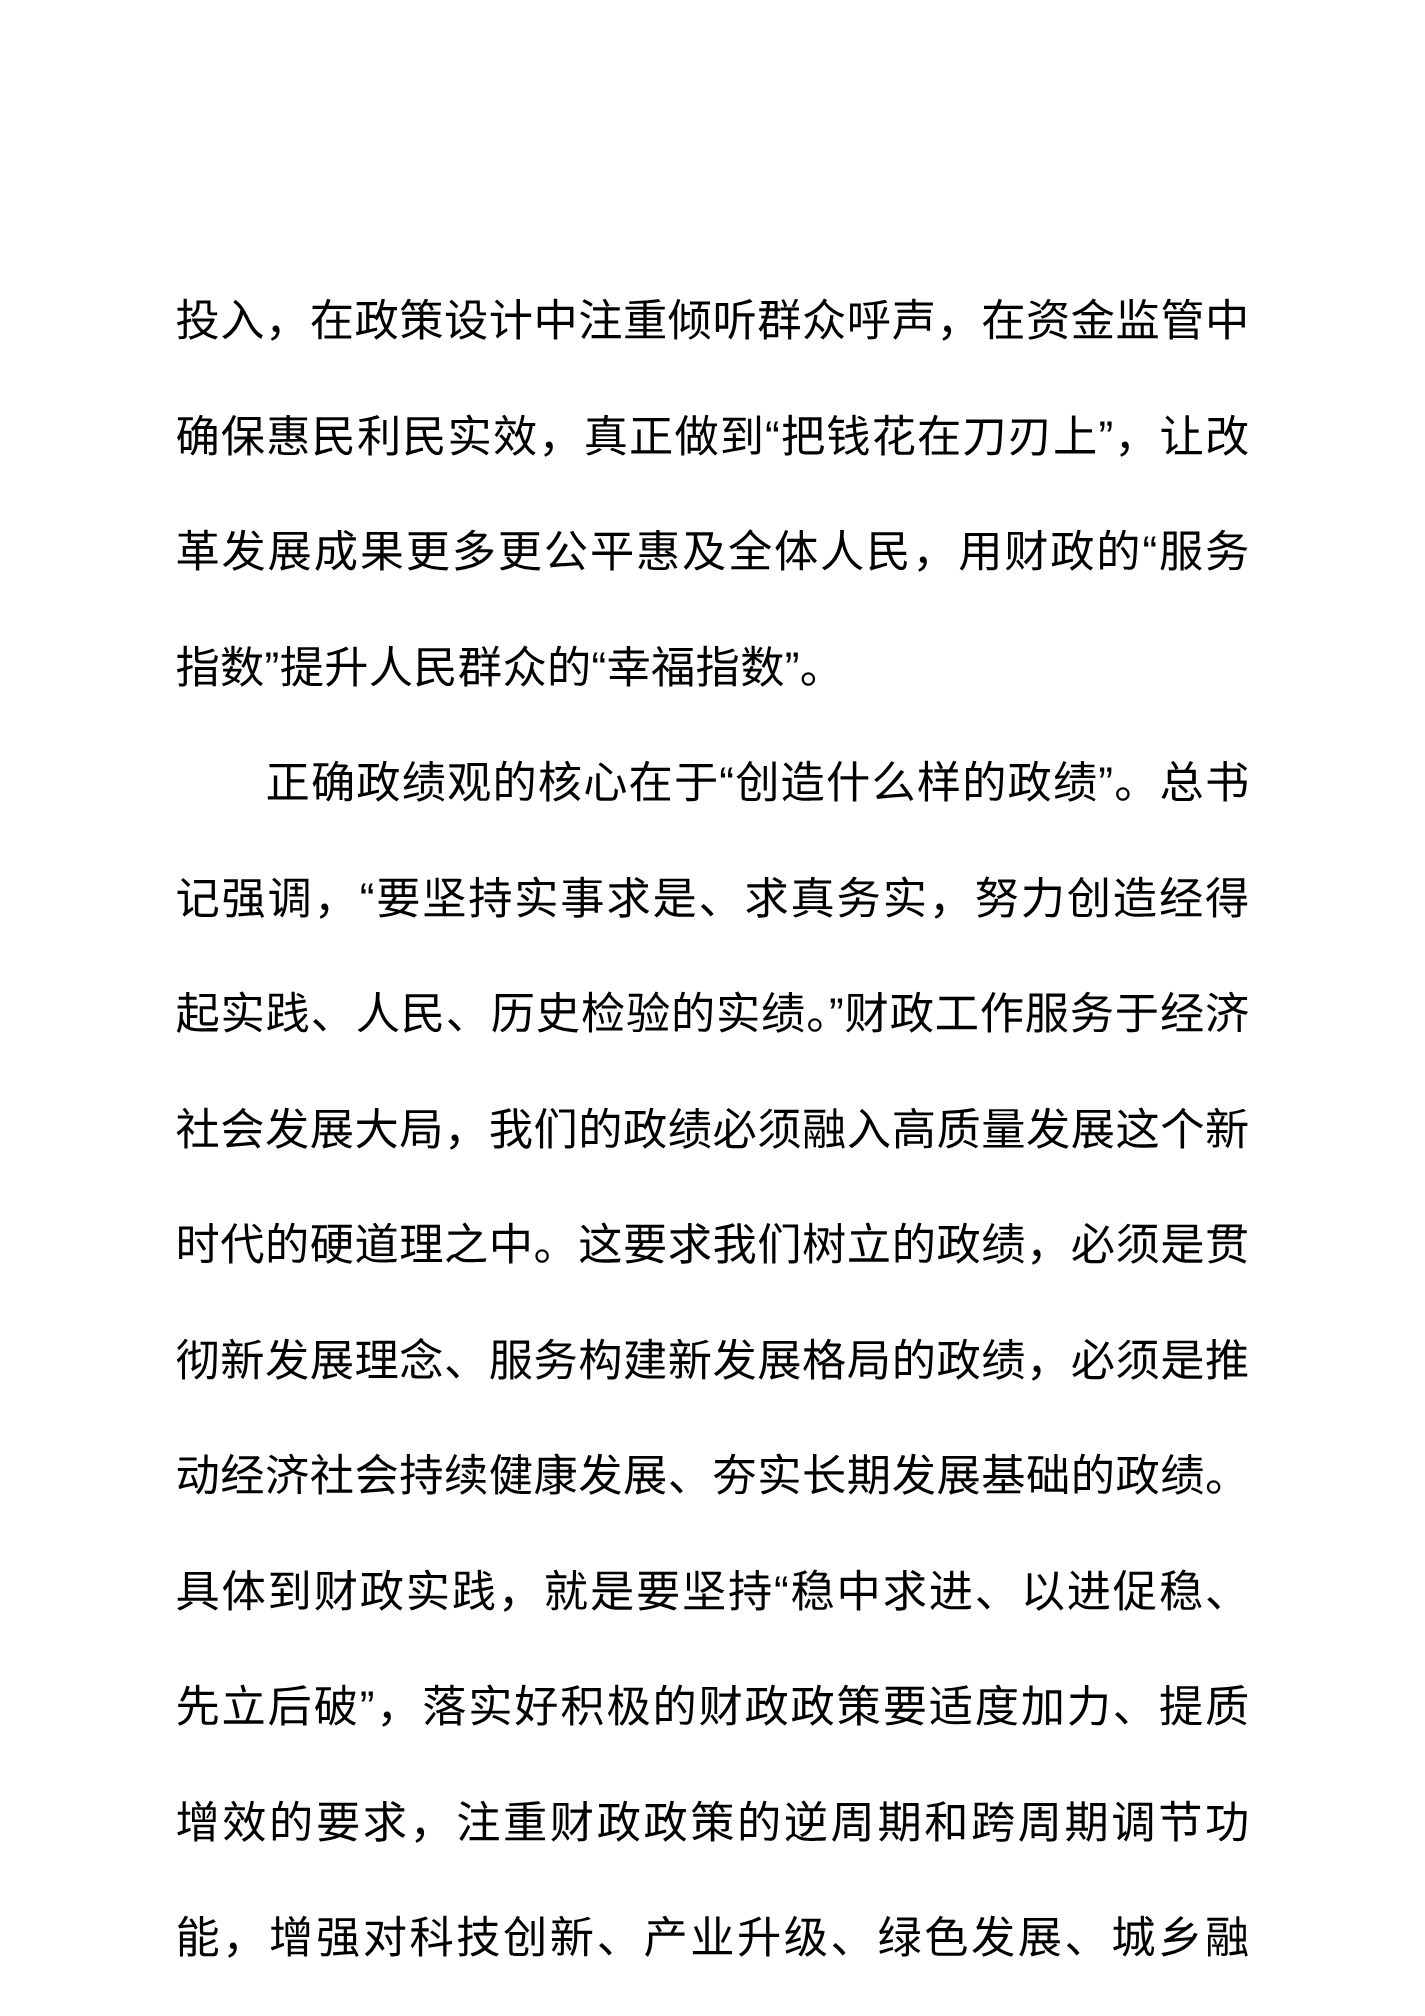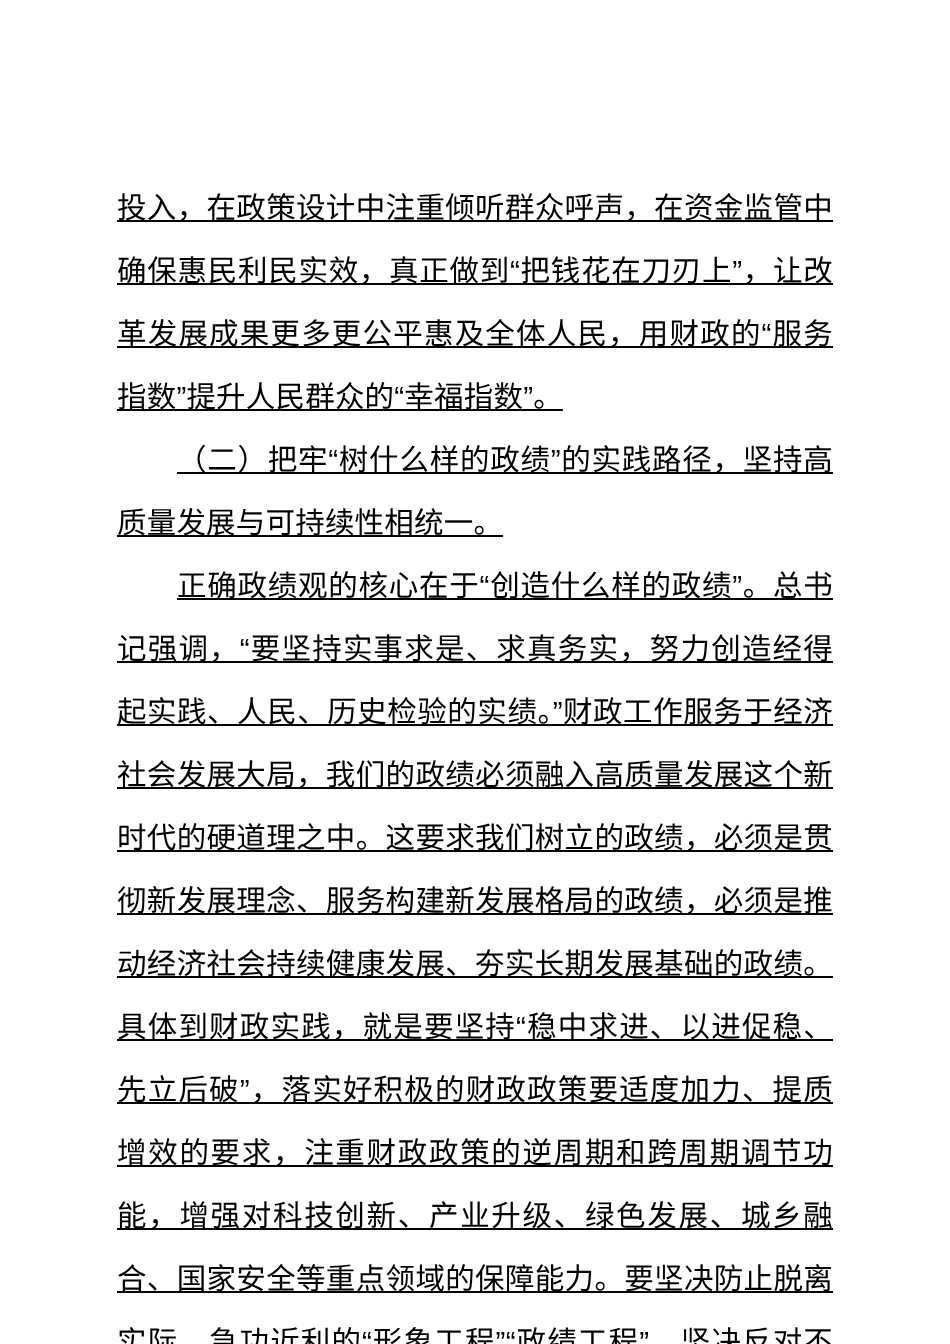--- a/index.html
+++ b/index.html
@@ -23,39 +23,37 @@
   .text-column {
     position: absolute;
     left: 117px;
     top: 176px;
     width: 716px;
   }
   .para {
     margin: 0;
     padding: 0;
     font-size: 29.5px;
-    line-height: 63px;
+    line-height: 77px;
     letter-spacing: 0.2px;
     color: #000000;
     text-align: justify;
     text-justify: inter-character;
     text-align-last: left;
     word-break: break-all;
     white-space: normal;
-    text-decoration: underline;
   }
   .para.indent {
     text-indent: 60px;
   }
   .para.cont {
     text-indent: 0;
   }
 </style>
 </head>
 <body>
 
 <div class="page">
   <div class="text-column">
     <p class="para cont">投入，在政策设计中注重倾听群众呼声，在资金监管中确保惠民利民实效，真正做到“把钱花在刀刃上”，让改革发展成果更多更公平惠及全体人民，用财政的“服务指数”提升人民群众的“幸福指数”。</p>
-    <p class="para indent">（二）把牢“树什么样的政绩”的实践路径，坚持高质量发展与可持续性相统一。</p>
     <p class="para indent">正确政绩观的核心在于“创造什么样的政绩”。总书记强调，“要坚持实事求是、求真务实，努力创造经得起实践、人民、历史检验的实绩。”财政工作服务于经济社会发展大局，我们的政绩必须融入高质量发展这个新时代的硬道理之中。这要求我们树立的政绩，必须是贯彻新发展理念、服务构建新发展格局的政绩，必须是推动经济社会持续健康发展、夯实长期发展基础的政绩。具体到财政实践，就是要坚持“稳中求进、以进促稳、先立后破”，落实好积极的财政政策要适度加力、提质增效的要求，注重财政政策的逆周期和跨周期调节功能，增强对科技创新、产业升级、绿色发展、城乡融合、国家安全等重点领域的保障能力。要坚决防止脱离实际、急功近利的“形象工程”“政绩工程”，坚决反对不计成本、不顾长远的短期行为。要科学统筹发展与安全、需要与可能、当前与长远的关系，在财政可持续的框架下谋划发展、推动工作，确保财</p>
   </div>
 </div>
 
 </body></html>

